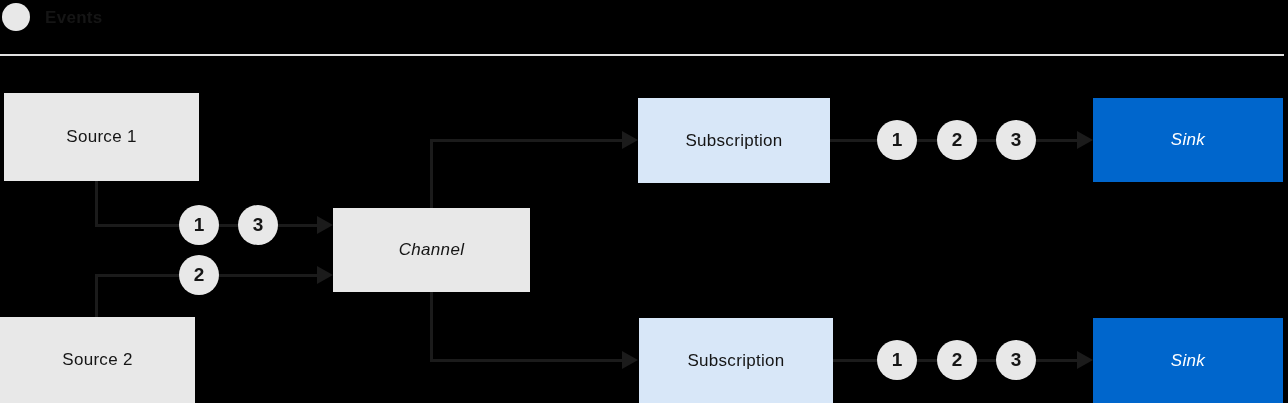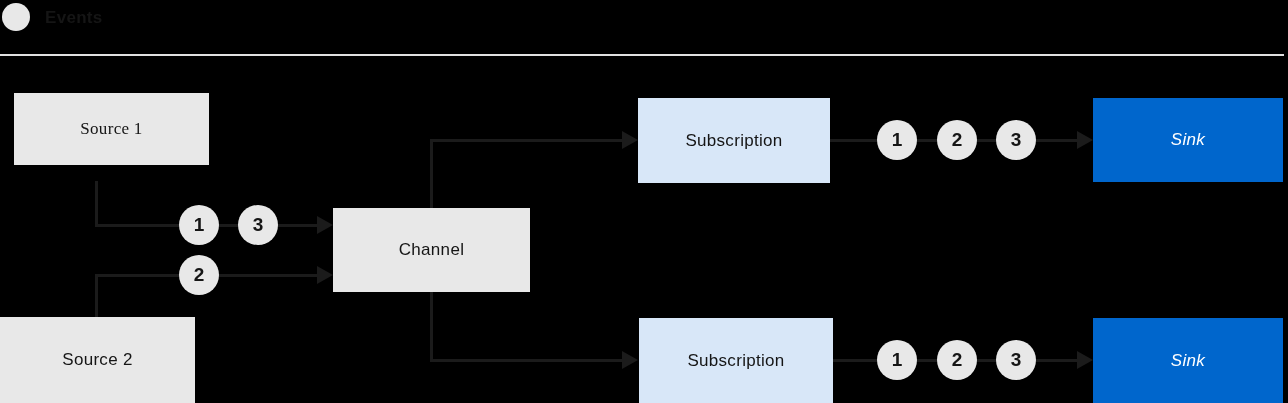--- a/index.html
+++ b/index.html
@@ -87,27 +87,27 @@
   <div class="event-circle" style="left:179px; top:255px;">2</div>
 
   <div class="event-circle" style="left:877px; top:120px;">1</div>
   <div class="event-circle" style="left:937px; top:120px;">2</div>
   <div class="event-circle" style="left:996px; top:120px;">3</div>
 
   <div class="event-circle" style="left:877px; top:340px;">1</div>
   <div class="event-circle" style="left:937px; top:340px;">2</div>
   <div class="event-circle" style="left:996px; top:340px;">3</div>
 
-  <div class="node gray" style="left:14px; top:93px; width:195px; height:72px;font-family:Liberation Serif, serif;">
+  <div class="node gray" style="left:4px; top:93px; width:195px; height:88px;">
     <span>Source 1</span>
   </div>
   <div class="node gray" style="left:0; top:317px; width:195px; height:86px;">
     <span>Source 2</span>
   </div>
-  <div class="node gray" style="left:333px; top:208px; width:197px; height:84px;">
+  <div class="node gray" style="left:333px; top:208px; width:197px; height:84px;font-style:italic;">
     <span>Channel</span>
   </div>
   <div class="node lblue" style="left:638px; top:98px; width:192px; height:85px;">
     <span>Subscription</span>
   </div>
   <div class="node lblue" style="left:639px; top:318px; width:194px; height:85px;">
     <span>Subscription</span>
   </div>
   <div class="node blue" style="left:1093px; top:98px; width:190px; height:84px;">
     <span>Sink</span>

